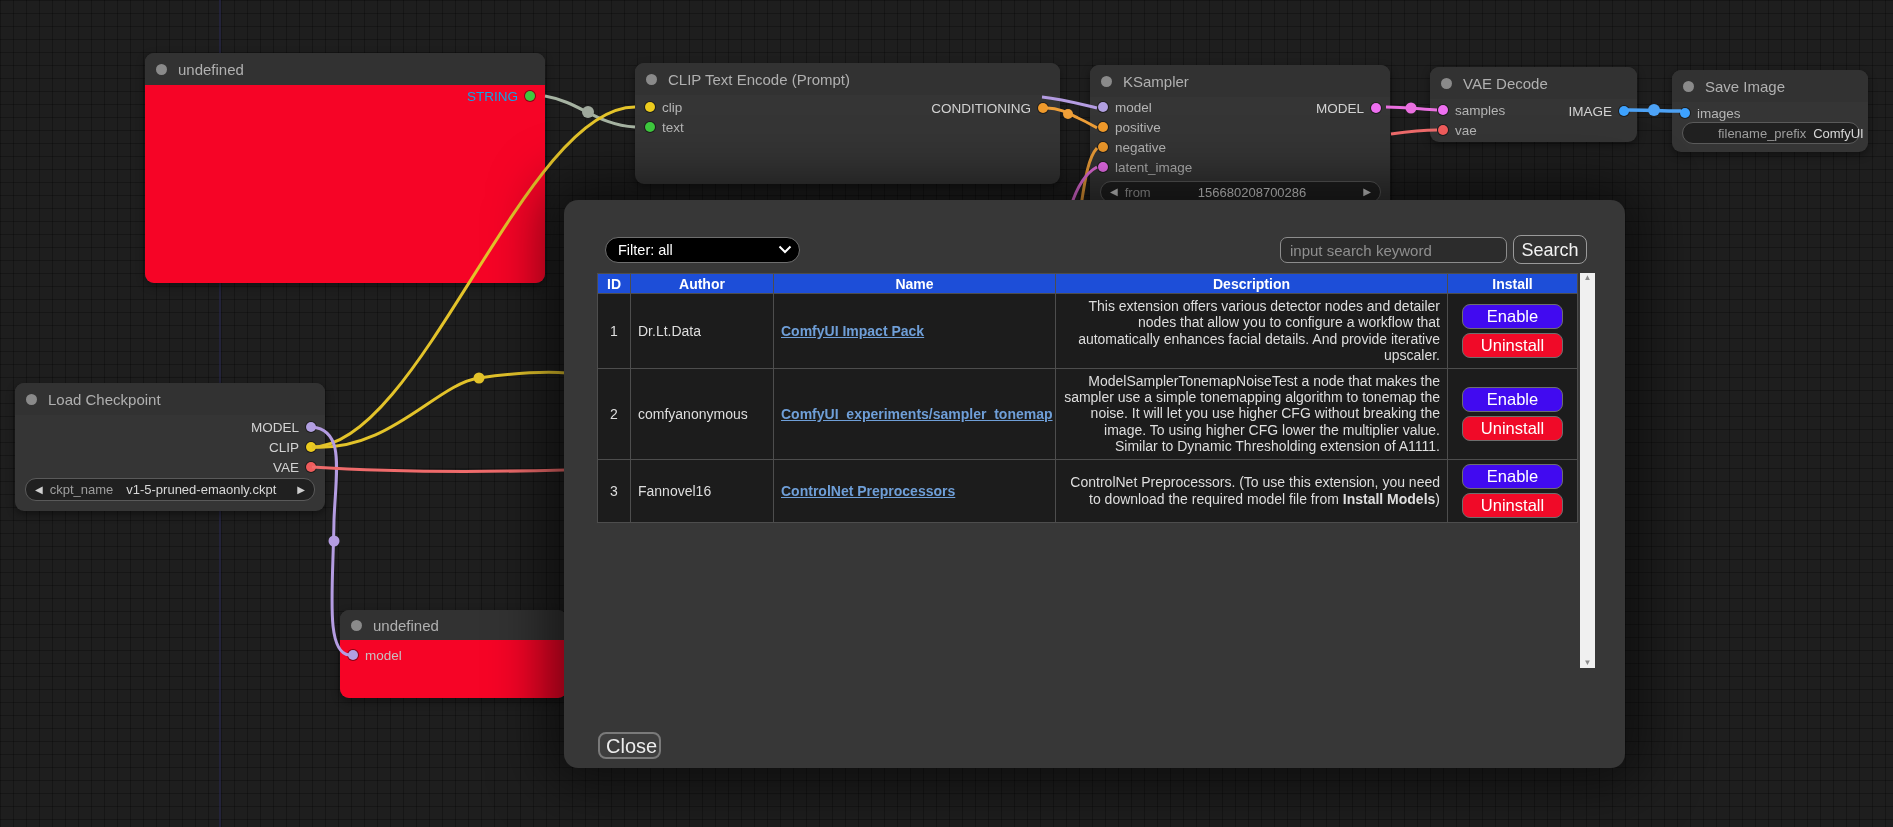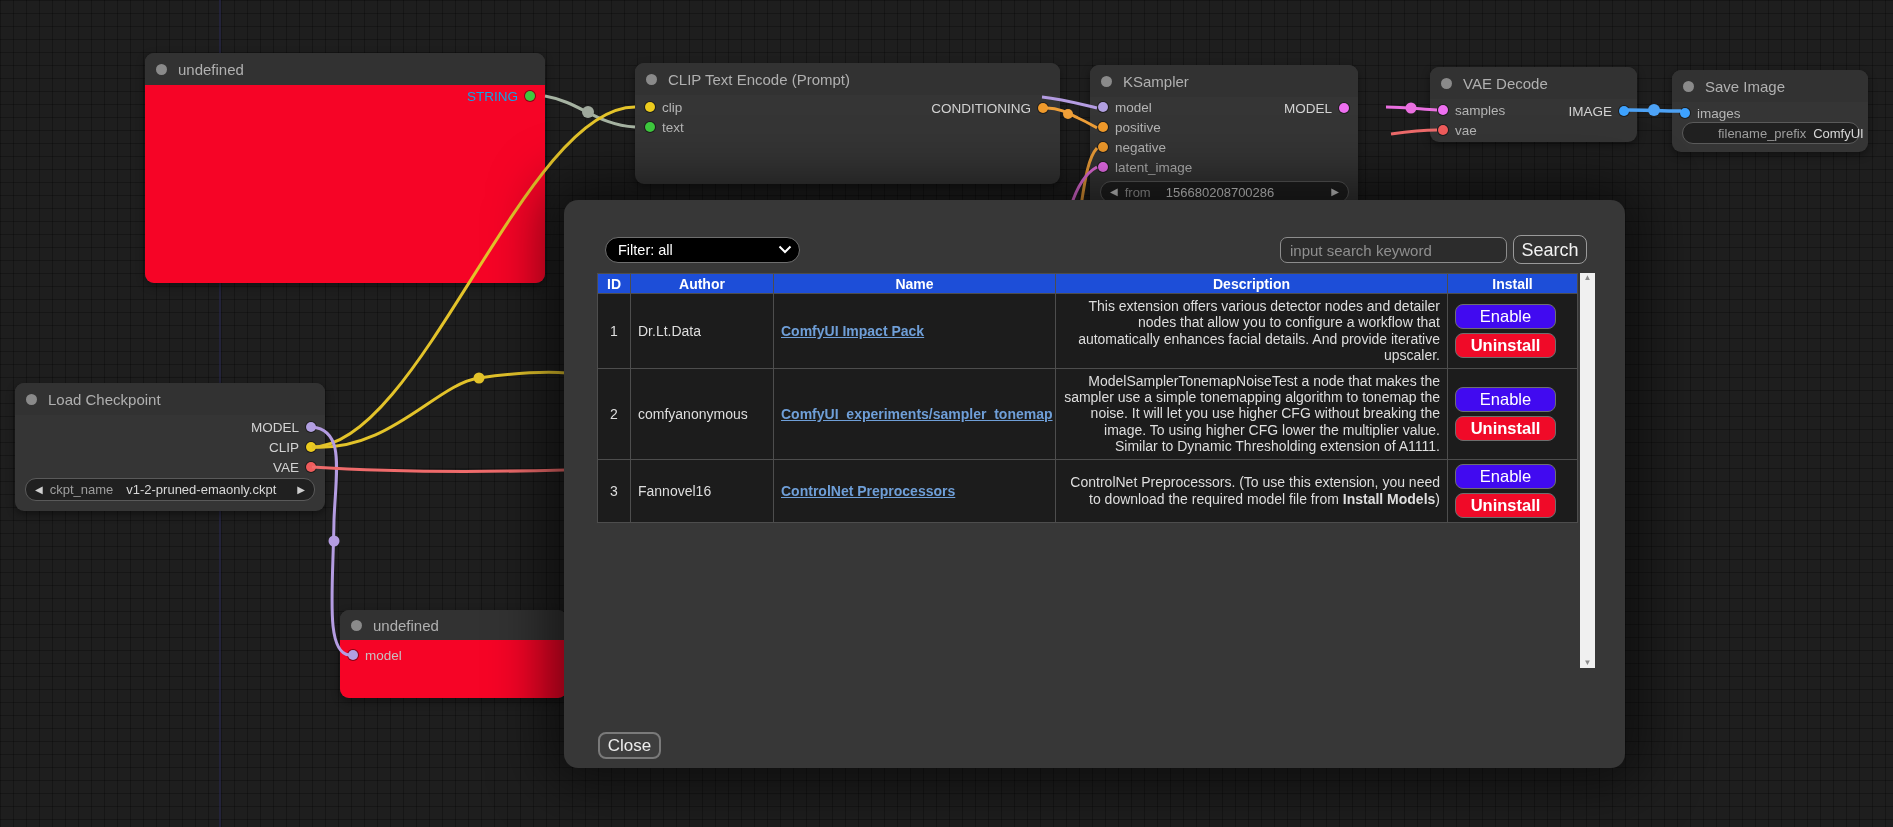--- a/index.html
+++ b/index.html
@@ -56,31 +56,31 @@
         font-size:18px;line-height:1;font-family:"Liberation Sans",sans-serif;}
   #table-wrap{position:absolute;left:33px;top:73px;width:998px;height:395px;}
   table.grid{border-collapse:collapse;table-layout:fixed;width:980px;}
   table.grid th,table.grid td{border:1px solid #4d4d4d;}
   table.grid th{background:#1d4ed8;color:#fff;font-size:14px;font-weight:bold;height:19px;padding:0 4px;}
   table.grid td{background:#1c1c1c;color:#dedede;font-size:14px;padding:4px 7px;vertical-align:middle;}
   td.c-id{text-align:center;}
   td.c-desc{font-size:13.2px;line-height:16.4px;padding:3px 6px;text-align:right;}
   a.ext-link{color:#6f9fd8;font-weight:bold;text-decoration:underline;font-size:14px;}
   td.c-install{padding:2px 0;}
-  .btn-stack{display:flex;flex-direction:column;gap:4px;}
+  .btn-stack{display:flex;flex-direction:column;align-items:center;gap:4px;}
   .pill-btn{width:101px;height:25px;border-radius:8px;border:1px solid #6e6e6e;color:#fff;
         font-size:16.5px;line-height:1;font-family:"Liberation Sans",sans-serif;}
   .btn-enable{background:#410af0;}
-  .btn-uninstall{background:#f00a28;font-weight:bold;}
+  .btn-uninstall{background:#f00a28;}
   #scrollbar{position:absolute;right:0;top:0;width:15px;height:395px;background:#f0f0f0;
         display:flex;flex-direction:column;justify-content:space-between;align-items:center;}
   .scroll-arrow{color:#8a8a8a;font-size:8px;line-height:10px;}
   #close-btn{position:absolute;left:34px;top:532px;width:63px;height:27px;
         background:#3e3e3e;border:2px solid #7a7a7a;border-radius:8px;color:#ececec;
-        font-size:17px;line-height:1;font-family:"Liberation Sans",sans-serif;}
+        font-size:20px;line-height:1;font-family:"Liberation Sans",sans-serif;}
 </style>
 </head>
 <body>
 
 <div id="canvas">
   <div id="axis-line"></div>
 
   <div class="node" style="left:145px;top:53px;width:400px;height:230px;">
     <div class="node-title">
       <span class="title-dot"></span>
@@ -107,21 +107,21 @@
         <span class="dot green"></span>
         <span>text</span>
       </div>
     </div>
     <div class="slot out" style="top:35px;right:8px;">
       <span>CONDITIONING</span>
       <span class="dot orange"></span>
     </div>
   </div>
 
-  <div class="node" style="left:1090px;top:65px;width:268px;height:150px;">
+  <div class="node" style="left:1090px;top:65px;width:300px;height:150px;">
     <div class="node-title">
       <span class="title-dot"></span>
       <span>KSampler</span>
     </div>
     <div style="padding:0 4px;">
       <div class="slot">
         <span class="dot purple"></span>
         <span>model</span>
       </div>
       <div class="slot">
@@ -200,21 +200,21 @@
       <span>CLIP</span>
       <span class="dot yellow"></span>
     </div>
     <div class="slot out" style="top:74px;right:5px;">
       <span>VAE</span>
       <span class="dot salmon"></span>
     </div>
     <div class="widget" style="left:10px;right:10px;top:95px;height:21px;">
       <span class="arrow">◀</span>
       <span class="wname">ckpt_name</span>
-      <span class="wval" style="margin-right:14px;">v1-2-pruned-emaonly.ckpt</span>
+      <span class="wval" style="margin-right:14px;">v1-5-pruned-emaonly.ckpt</span>
       <span class="arrow">▶</span>
     </div>
   </div>
 
   <div class="node" style="left:340px;top:610px;width:227px;height:88px;">
     <div class="node-title" style="height:30px;">
       <span class="title-dot"></span>
       <span>undefined</span>
     </div>
     <div class="error-body" style="top:30px;"></div>

